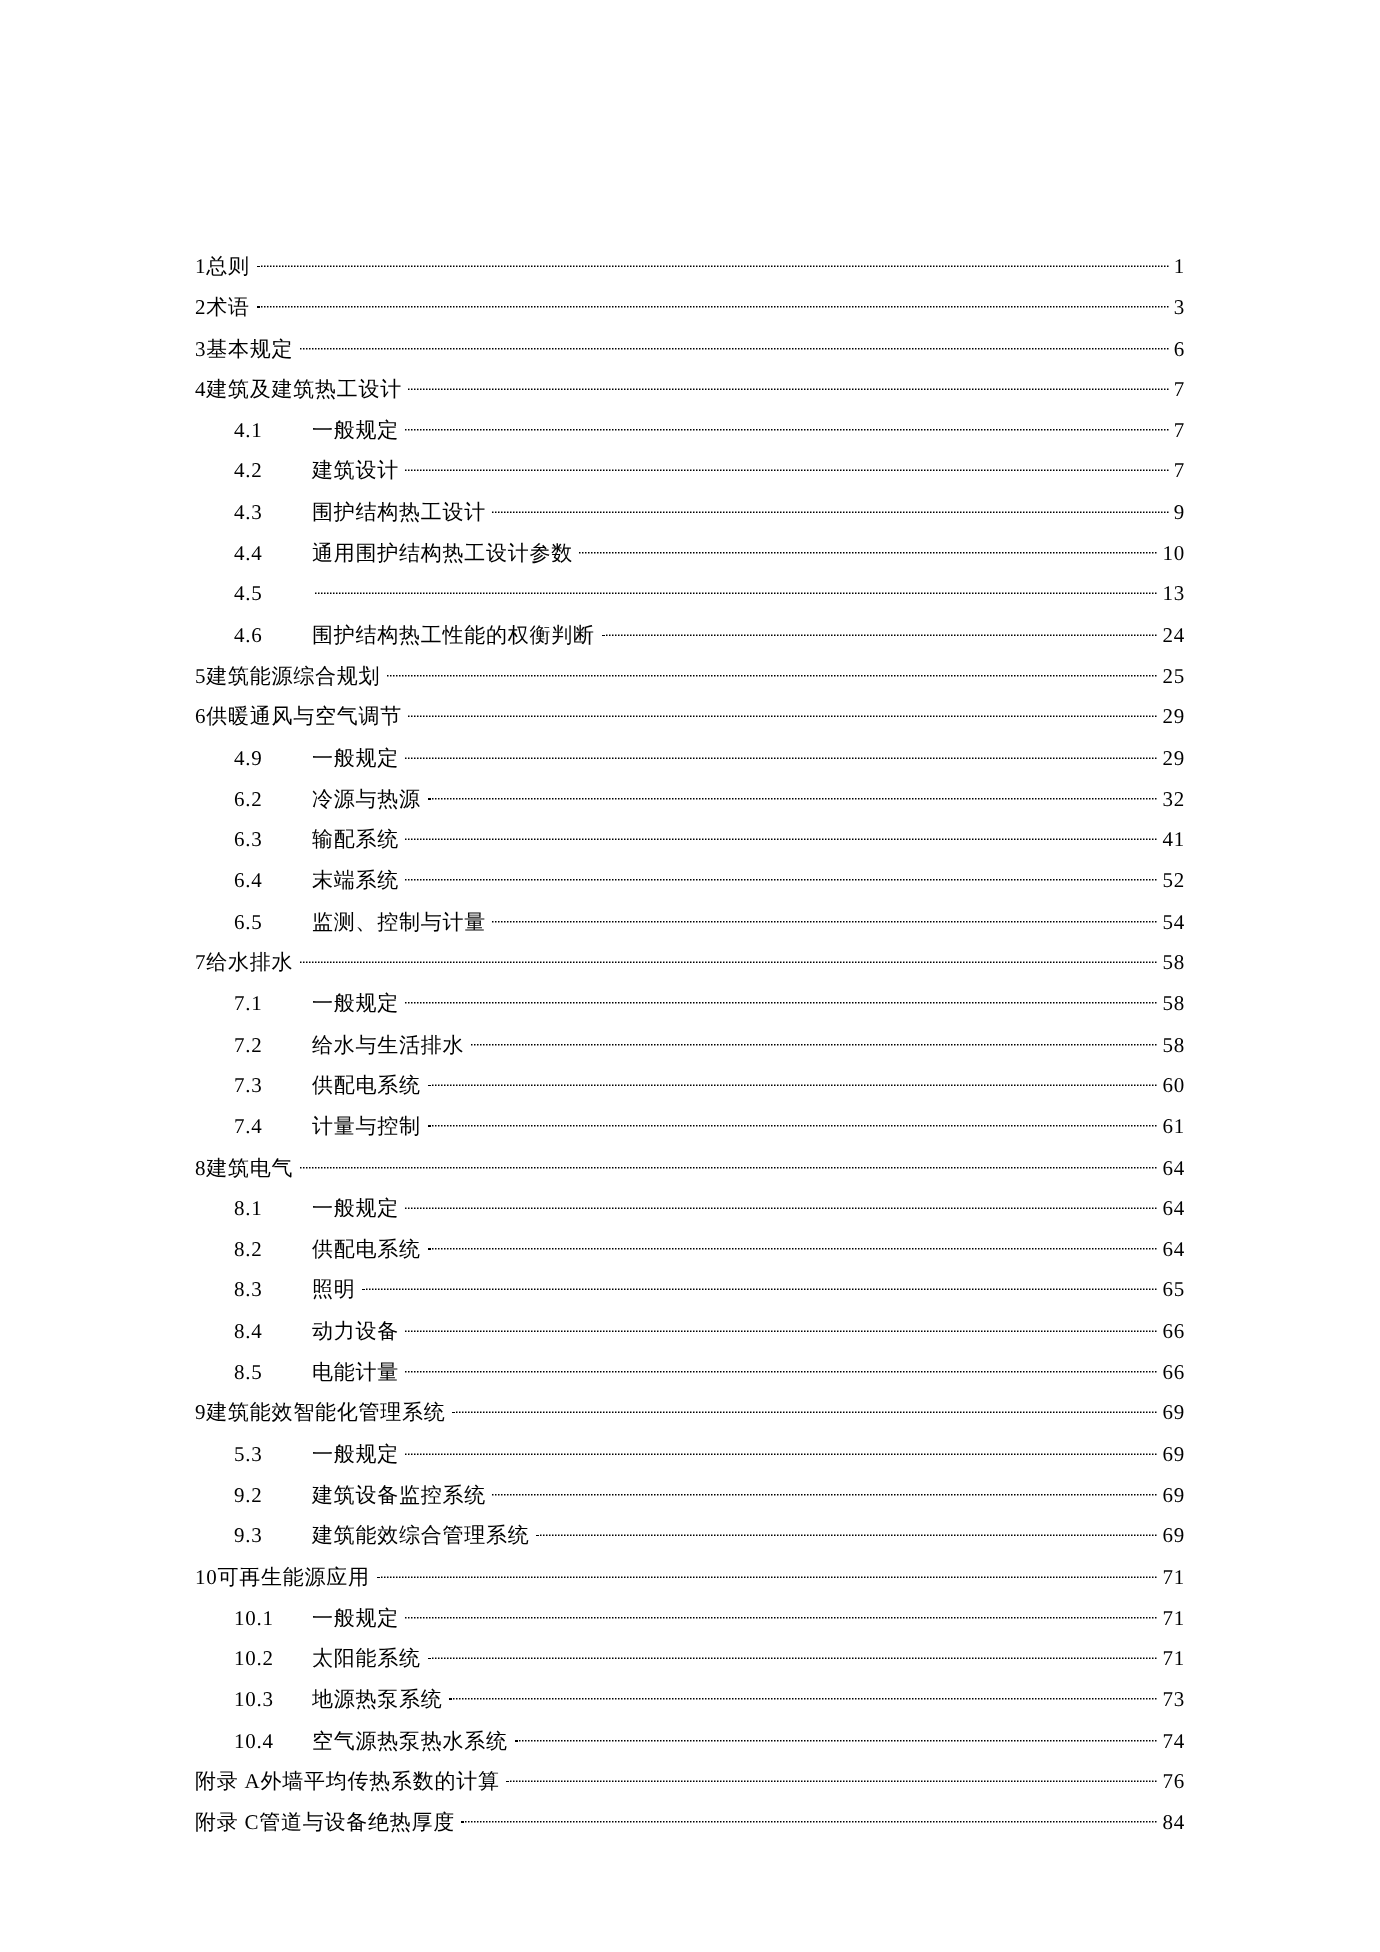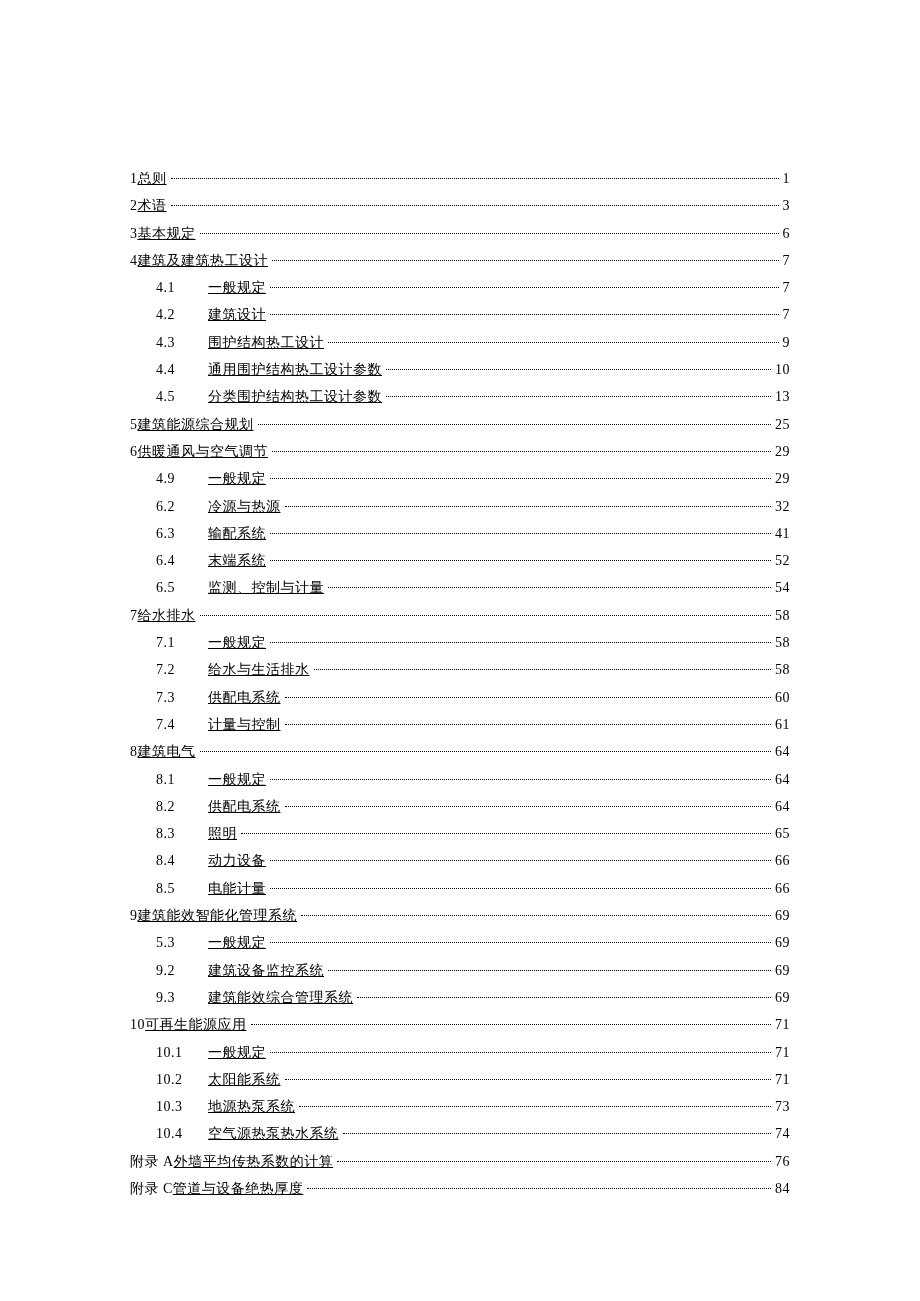--- a/index.html
+++ b/index.html
@@ -24,21 +24,20 @@
       justify-content: space-between;
     }
     .toc-num {
       display: inline-block;
     }
     .toc-entry.sub .toc-num {
       min-width: 52px;
     }
     .toc-title {
       padding-right: 2px;
-      text-decoration: underline;
     }
     .dots {
       flex: 1 1 auto;
       overflow: hidden;
       border-bottom: 1.2px dotted #000;
       position: relative;
       top: -4px;
       margin: 0 2px;
     }
     .page {
@@ -92,23 +91,28 @@
       <span class="page">9</span>
     </div>
     <div class="toc-entry sub">
       <span class="toc-num">4.4</span>
       <span class="toc-title">通用围护结构热工设计参数</span>
       <span class="dots"></span>
       <span class="page">10</span>
     </div>
     <div class="toc-entry sub">
       <span class="toc-num">4.5</span>
-      <span class="toc-title">分类围护结构热工设计参数</span>
       <span class="dots"></span>
       <span class="page">13</span>
+    </div>
+    <div class="toc-entry sub">
+      <span class="toc-num">4.6</span>
+      <span class="toc-title">围护结构热工性能的权衡判断</span>
+      <span class="dots"></span>
+      <span class="page">24</span>
     </div>
     <div class="toc-entry">
       <span class="toc-num">5</span>
       <span class="toc-title">建筑能源综合规划</span>
       <span class="dots"></span>
       <span class="page">25</span>
     </div>
     <div class="toc-entry">
       <span class="toc-num">6</span>
       <span class="toc-title">供暖通风与空气调节</span>

